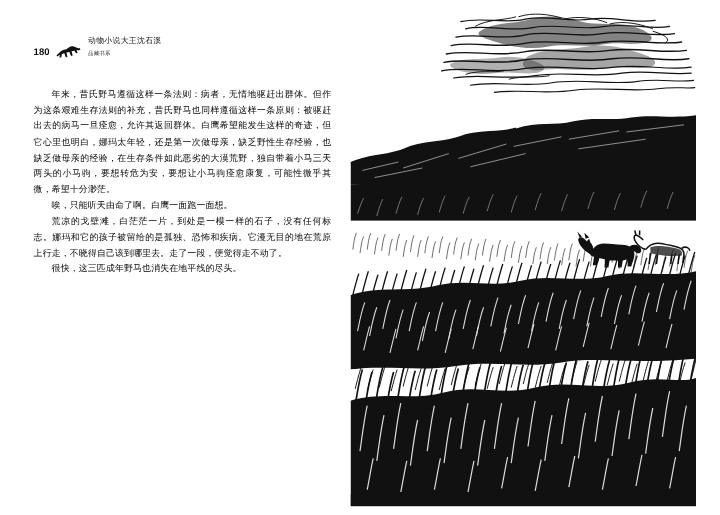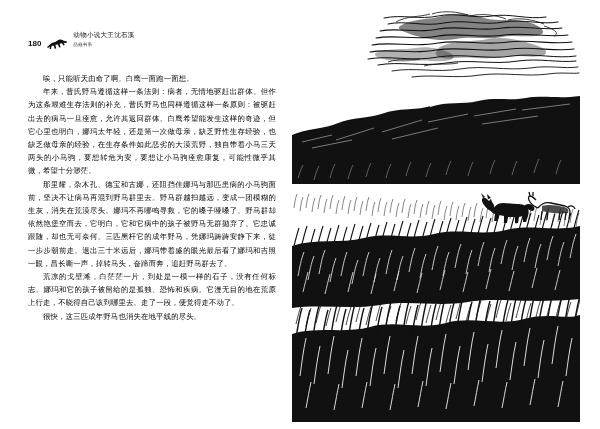--- a/index.html
+++ b/index.html
@@ -101,23 +101,22 @@
         <path d="M1 9 C3 7.5 4 6 5.5 5.2 C7 4.4 8 4.6 9.2 4.1 C10.6 3.5 11.5 2.3 13 1.8 C14.3 1.3 15.6 1.6 16.8 2.2 C18.2 2.9 19.4 3.4 20.6 3.2 L21 4.4 C20 5 18.8 5 17.6 4.8 L18.8 7 L17.4 7.4 L16 5.2 L13.6 5.8 L14.6 9.2 L13.2 9.6 L11.8 6.4 L9.4 6.8 L10.2 10.4 L8.8 10.8 L7.6 7.4 L5.6 8 L5 11 L3.6 11 L3.8 8.4 L2 10 Z" fill="#111111"></path>
       </svg>
     </span>
     <span class="runhead-text">
       <span class="runhead-title">动物小说大王沈石溪</span>
       <span class="runhead-sub">品藏书系</span>
     </span>
   </div>
 
   <div class="textcol">
+    <p>年来，昔氏野马遵循这样一条法则：病者，无情地驱赶出群体。但作为这条艰难生存法则的补充，昔氏野马也同样遵循这样一条原则：被驱赶出去的病马一旦痊愈，允许其返回群体。白鹰希望能发生这样的奇迹，但它心里也明白，娜玛太年轻，还是第一次做母亲，缺乏野性生存经验，也缺乏做母亲的经验，在生存条件如此恶劣的大漠荒野，独自带着小马三天两头的小马驹，要想转危为安，要想让小马驹痊愈康复，可能性微乎其微，希望十分渺茫。</p>
     <p>唉，只能听天由命了啊。白鹰一面跑一面想。</p>
-    <p>年来，昔氏野马遵循这样一条法则：病者，无情地驱赶出群体。但作为这条艰难生存法则的补充，昔氏野马也同样遵循这样一条原则：被驱赶出去的病马一旦痊愈，允许其返回群体。白鹰希望能发生这样的奇迹，但它心里也明白，娜玛太年轻，还是第一次做母亲，缺乏野性生存经验，也缺乏做母亲的经验，在生存条件如此恶劣的大漠荒野，独自带着小马三天两头的小马驹，要想转危为安，要想让小马驹痊愈康复，可能性微乎其微，希望十分渺茫。</p>
-    <p>那里耀，杂木孔、德宝和古娜，还阻挡住娜玛与那匹患病的小马驹面前，坚决不让病马再混到野马群里去。野马群越扫越远，变成一团模糊的生灰，消失在荒漠尽头。娜玛不再哪鸣寻救，它的嗓子哑嗓了。野马群却依然艳堡空而去，它明白，它和它病中的孩子被野马无群抛弃了。它忠诚跟随，却也无可奈何。三匹黑杆它的成年野马，凭娜玛踌踌安静下来，徒一步步朝前走。退出三十米远后，娜玛带着盛的眼光最后看了娜玛和吉照一眼，昌长嘶一声，掉转马头，奋蹄而奔，追赶野马群去了。</p>
     <p>荒凉的戈壁滩，白茫茫一片，到处是一模一样的石子，没有任何标志。娜玛和它的孩子被留给的是孤独、恐怖和疾病。它漫无目的地在荒原上行走，不晓得自己该到哪里去。走了一段，便觉得走不动了。</p>
     <p>很快，这三匹成年野马也消失在地平线的尽头。</p>
   </div>
 
   <div class="illus">
     <svg width="288" height="414" viewBox="0 0 288 414" xmlns="http://www.w3.org/2000/svg">
       <defs>
 
         <pattern id="hatchA" width="4" height="4" patternUnits="userSpaceOnUse" patternTransform="rotate(55)">
           <line x1="0" y1="0" x2="0" y2="4" stroke="#111" stroke-width="1.4"></line>

